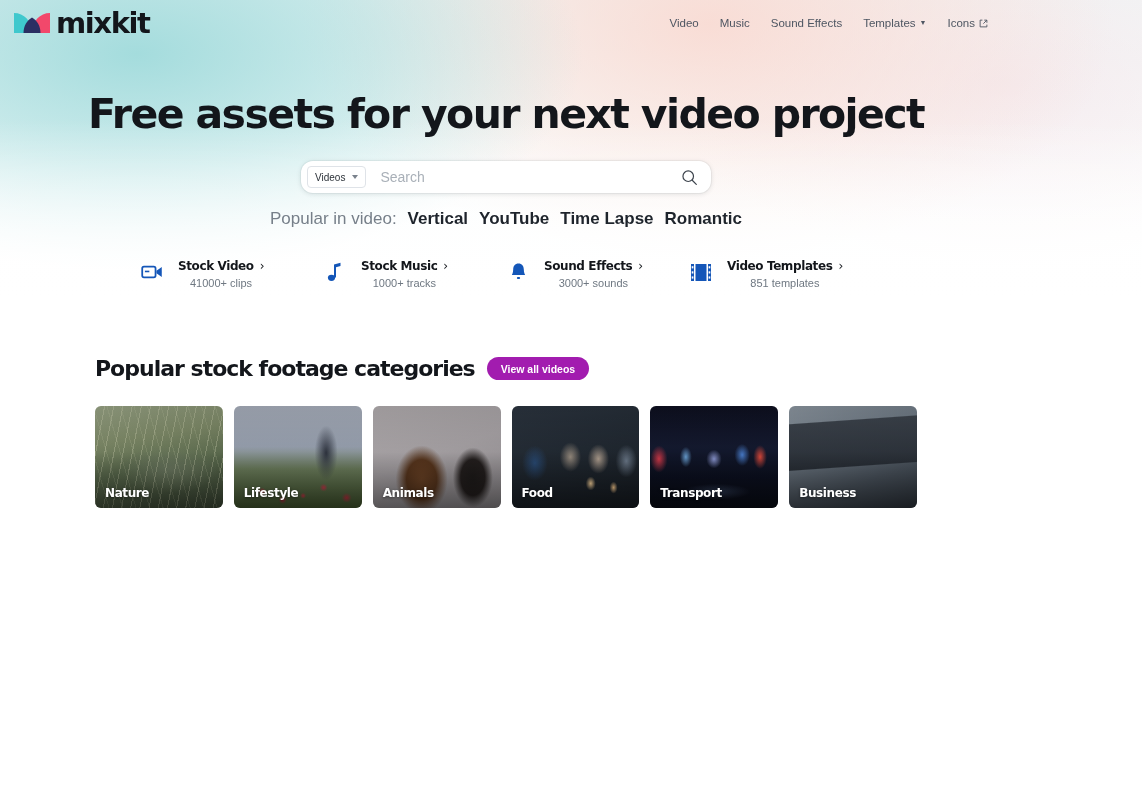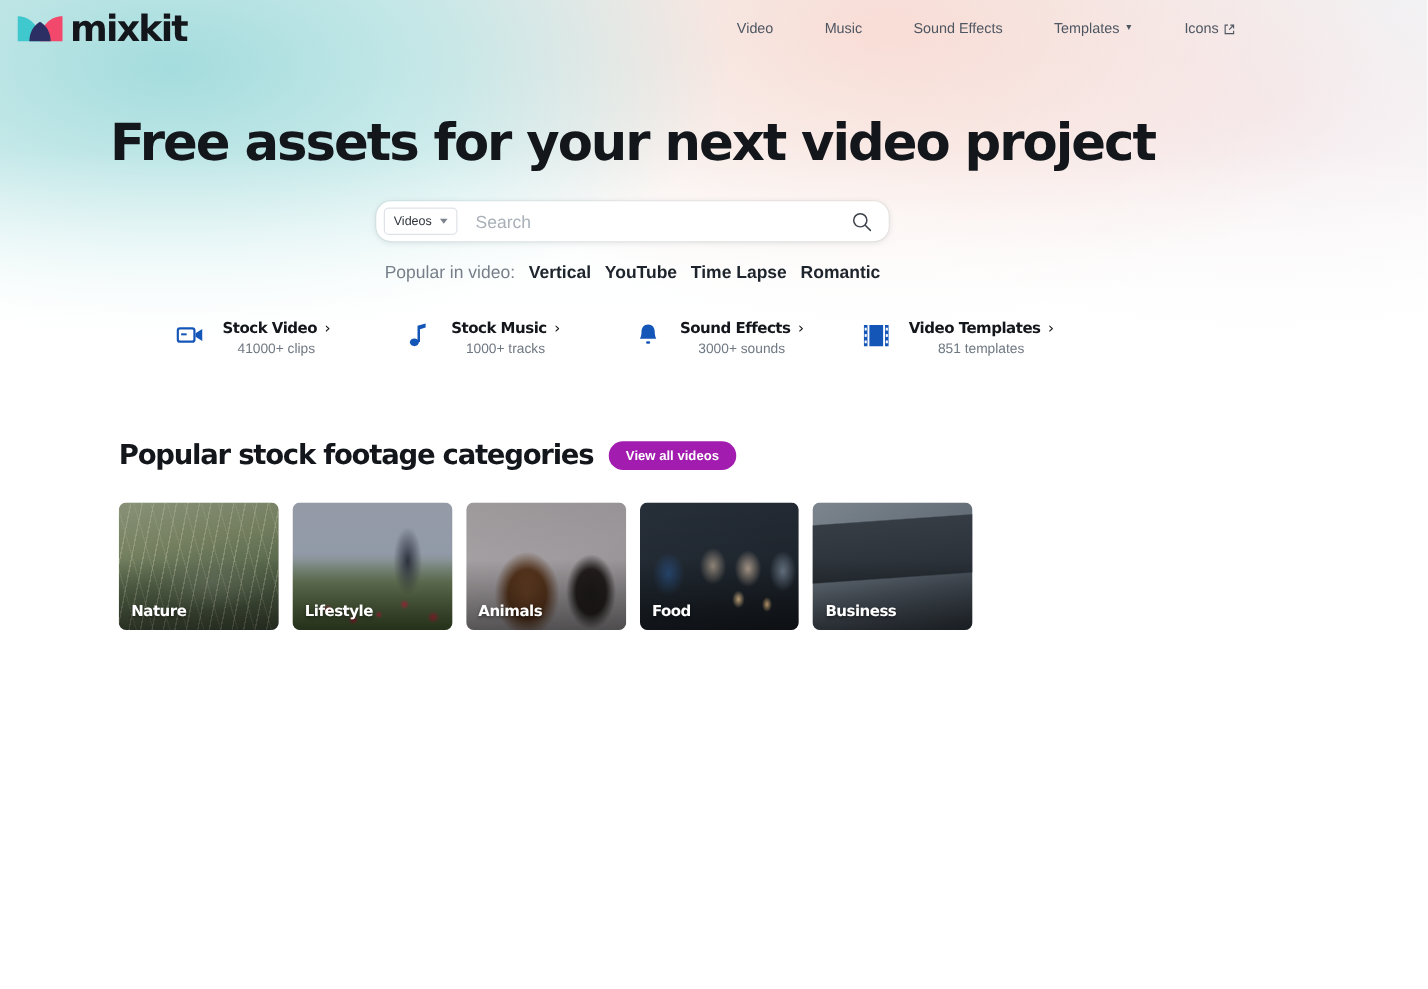--- a/index.html
+++ b/index.html
@@ -80,21 +80,21 @@
     letter-spacing: -1.4px;
     color: #13161b;
     line-height: 1;
     margin-left: -1px;
   }
 
   .nav {
     margin-left: auto;
     display: flex;
     align-items: center;
-    gap: 41px;
+    gap: 21px;
     padding-right: 8px;
   }
 
   .nav a {
     font-size: 11.5px;
     color: #4e5662;
     text-decoration: none;
     display: flex;
     align-items: center;
     gap: 4px;
@@ -181,21 +181,21 @@
     width: 24px; height: 24px;
     display: flex; align-items: center; justify-content: center;
     background: none; border: none; cursor: pointer;
     padding: 0;
   }
 
   
   .popular {
     margin-top: 16px;
     text-align: center;
-    font-size: 14px;
+    font-size: 17px;
     display: flex;
     align-items: center;
     justify-content: center;
     gap: 11px;
   }
   .popular .plabel { color: #767f89; }
   .popular a {
     color: #1e242c;
     font-weight: bold;
     text-decoration: none;
@@ -532,20 +532,32 @@
                  radial-gradient(ellipse 16px 22px at 18% 56%, #2a4c77 0%, rgba(42,76,119,0) 80%),
                  radial-gradient(ellipse 13px 18px at 46% 50%, #9b8f82 0%, rgba(155,143,130,0) 82%),
                  radial-gradient(ellipse 13px 18px at 68% 52%, #b3a292 0%, rgba(179,162,146,0) 82%),
                  radial-gradient(ellipse 13px 20px at 90% 54%, #6d7b8c 0%, rgba(109,123,140,0) 82%),
                  radial-gradient(ellipse 5px 7px at 62% 76%, #ffd9a0 0%, rgba(255,217,160,0) 100%),
                  radial-gradient(ellipse 4px 6px at 80% 80%, #ffcf92 0%, rgba(255,207,146,0) 100%);"></div>
           <div class="card-shade"></div>
           <span class="card-label">Food</span>
         </div>
 
+        <div class="card">
+          <div class="card-img" style="background: linear-gradient(to bottom, #0e1020 0%, #141a30 40%, #0c1020 70%, #090c16 100%);"></div>
+          <div class="card-img" style="background:
+                 radial-gradient(ellipse 10px 16px at 7% 52%, #d43a4a 0%, rgba(212,58,74,0) 85%),
+                 radial-gradient(ellipse 8px 14px at 86% 50%, #e04a3c 0%, rgba(224,74,60,0) 85%),
+                 radial-gradient(ellipse 9px 13px at 72% 48%, #4a7fd0 0%, rgba(74,127,208,0) 85%),
+                 radial-gradient(ellipse 7px 12px at 28% 50%, #6ba3d8 0%, rgba(107,163,216,0) 85%),
+                 radial-gradient(ellipse 9px 11px at 50% 52%, #8e9ad6 0%, rgba(142,154,214,0) 85%),
+                 radial-gradient(ellipse 34px 8px at 52% 84%, rgba(120,150,200,0.30) 0%, rgba(120,150,200,0) 100%);"></div>
+          <div class="card-shade"></div>
+          <span class="card-label">Transport</span>
+        </div>
 
         <div class="card">
           <div class="card-img" style="background: linear-gradient(160deg, #8d97a1 0%, #6f7a85 38%, #4a535d 70%, #2e353d 100%);"></div>
           <div class="card-img" style="background:
                  linear-gradient(176deg, rgba(0,0,0,0) 0%, rgba(0,0,0,0) 16%, #3c434c 17%, #2a3038 58%, rgba(0,0,0,0) 59%),
                  radial-gradient(ellipse 30px 18px at 52% 40%, #e8eef5 0%, #cdd8e4 62%, rgba(205,216,228,0) 100%);"></div>
           <div class="card-shade"></div>
           <span class="card-label">Business</span>
         </div>
 

